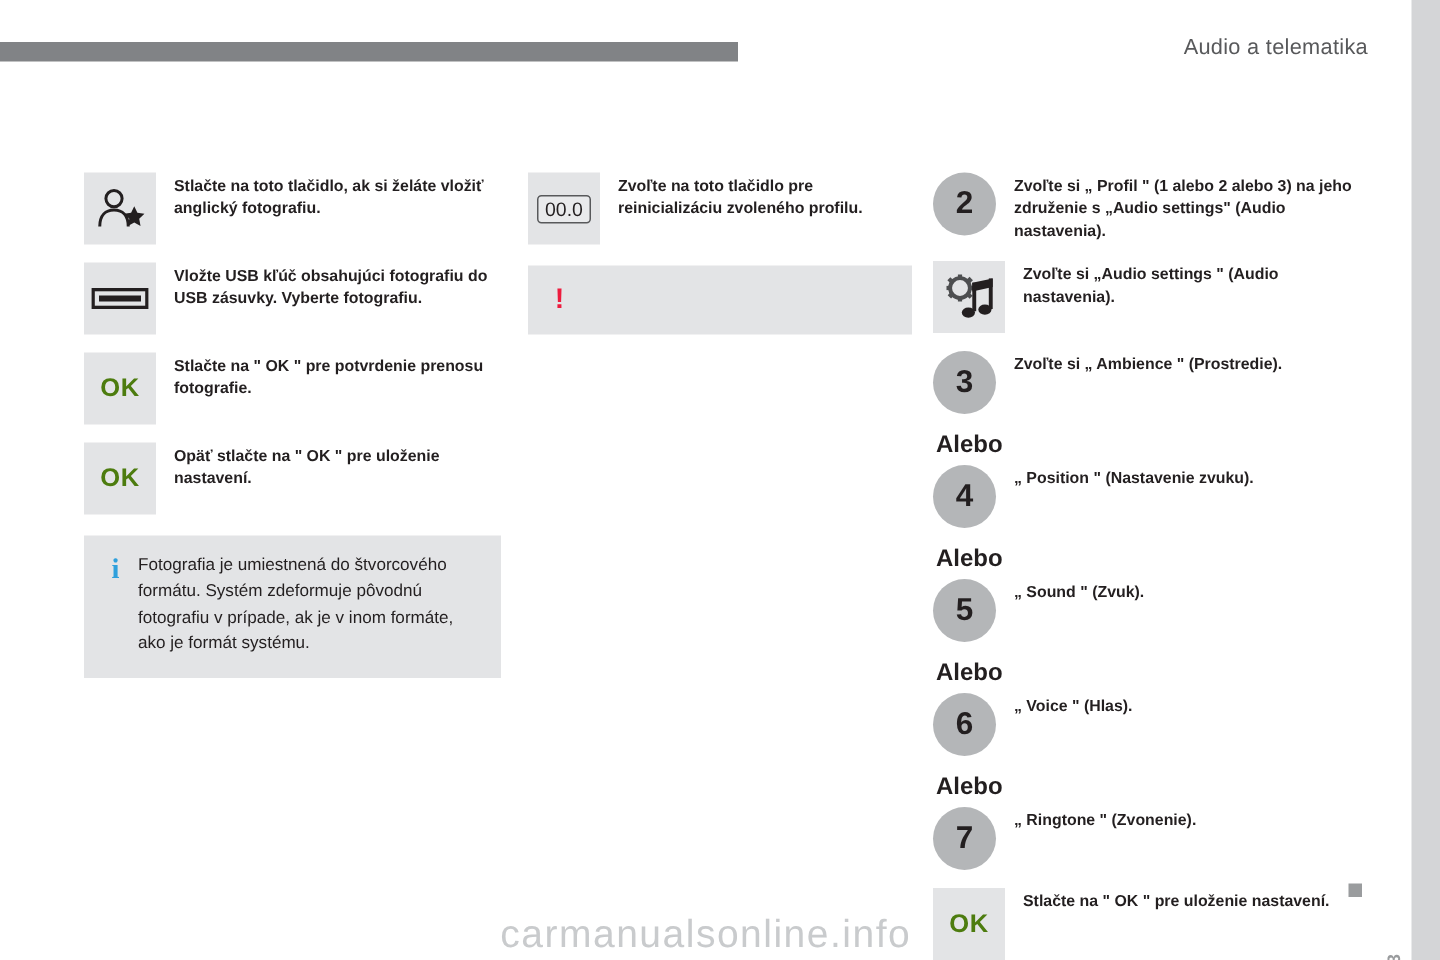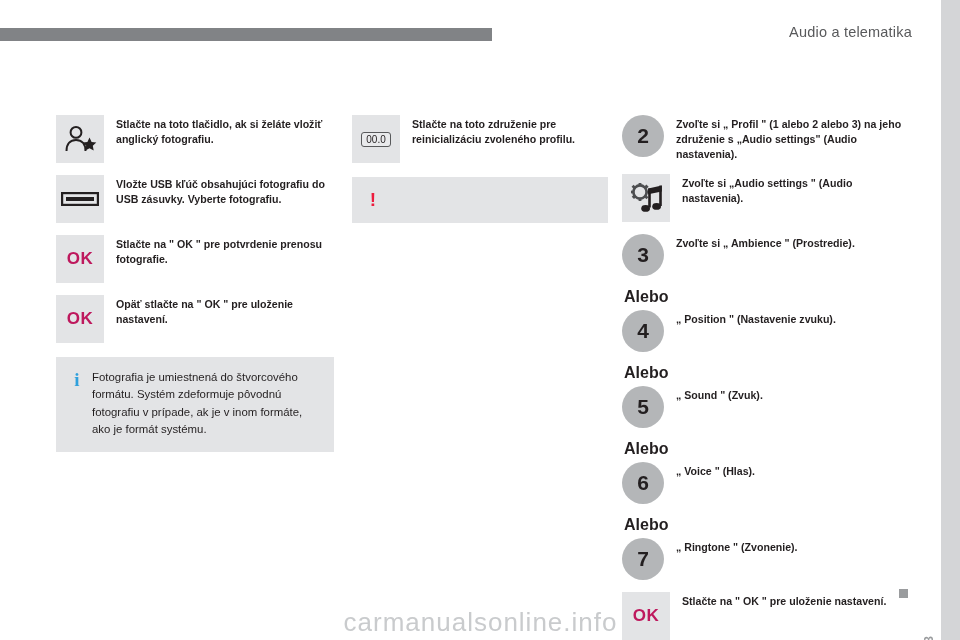--- a/index.html
+++ b/index.html
@@ -69,34 +69,34 @@
   .tile {
     width: 48px; height: 48px;
     background: #e3e4e6;
     display: flex;
     align-items: center;
     justify-content: center;
   }
   .tile.ok {
     font-size: 17px;
     font-weight: bold;
-    color: #be185d;
+    color: #4d7c0f;
     letter-spacing: .5px;
   }
   .tile.reset {
     font-size: 11px;
     font-weight: normal;
     color: #231f20;
   }
   .tile.reset .pill {
     border: 1.5px solid #58595b;
     border-radius: 3px;
     padding: 1px 4px;
     background: #e9eaec;
-    font-size: 10px;
+    font-size: 13px;
   }
 
   
   .circle {
     width: 42px; height: 42px;
     border-radius: 50%;
     background: #b4b6b8;
     display: flex;
     align-items: center;
     justify-content: center;
@@ -152,21 +152,21 @@
     position: absolute;
     right: 24px; bottom: 4px;
     font-size: 12px;
     font-weight: bold;
     color: #9a9c9e;
     transform: rotate(-90deg);
     transform-origin: 100% 100%;
   }
   .watermark {
     position: absolute;
-    left: 10px; bottom: 2px;
+    left: 0; bottom: 2px;
     width: 941px;
     text-align: center;
     font-size: 26px;
     color: #c9cbcd;
     letter-spacing: 1px;
     font-family: "Liberation Sans", sans-serif;
   }
 </style>
 </head>
 <body>
@@ -216,21 +216,21 @@
     </div>
 
   </div>
 
   <div class="col col-mid">
 
     <div class="step">
       <div class="badge tile reset">
         <span class="pill">00.0</span>
       </div>
-      <div class="txt">Stlačte na toto združenie pre reinicializáciu zvoleného profilu.</div>
+      <div class="txt">Zvoľte na toto tlačidlo pre reinicializáciu zvoleného profilu.</div>
     </div>
 
     <div class="callout">
       <div class="mark warn">!</div>
     </div>
 
   </div>
 
   <div class="col col-right">
 

